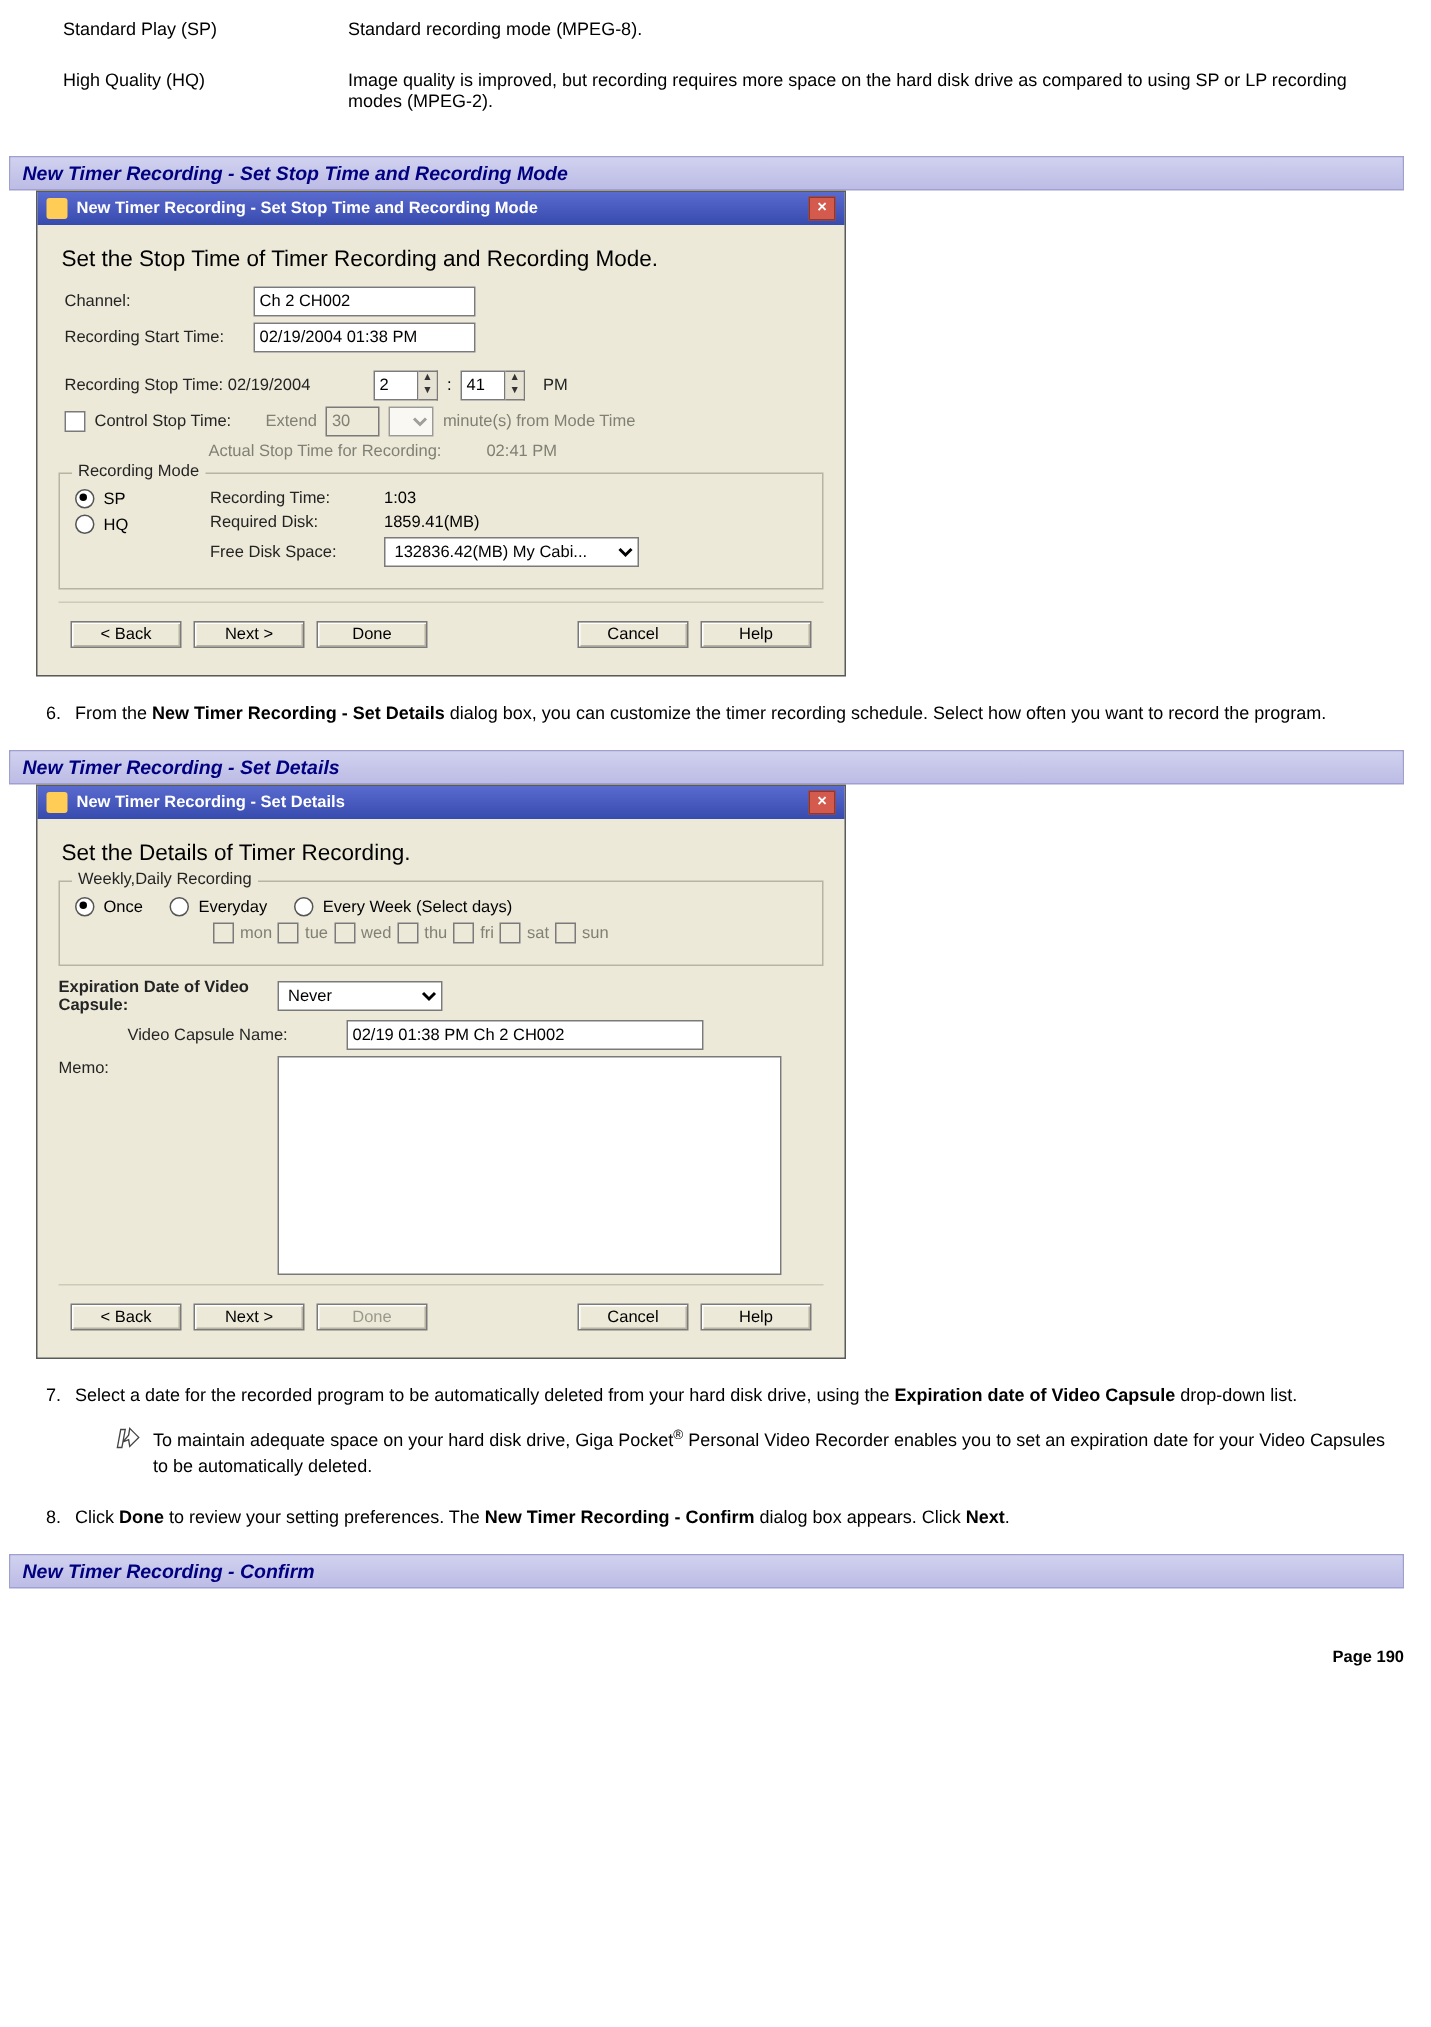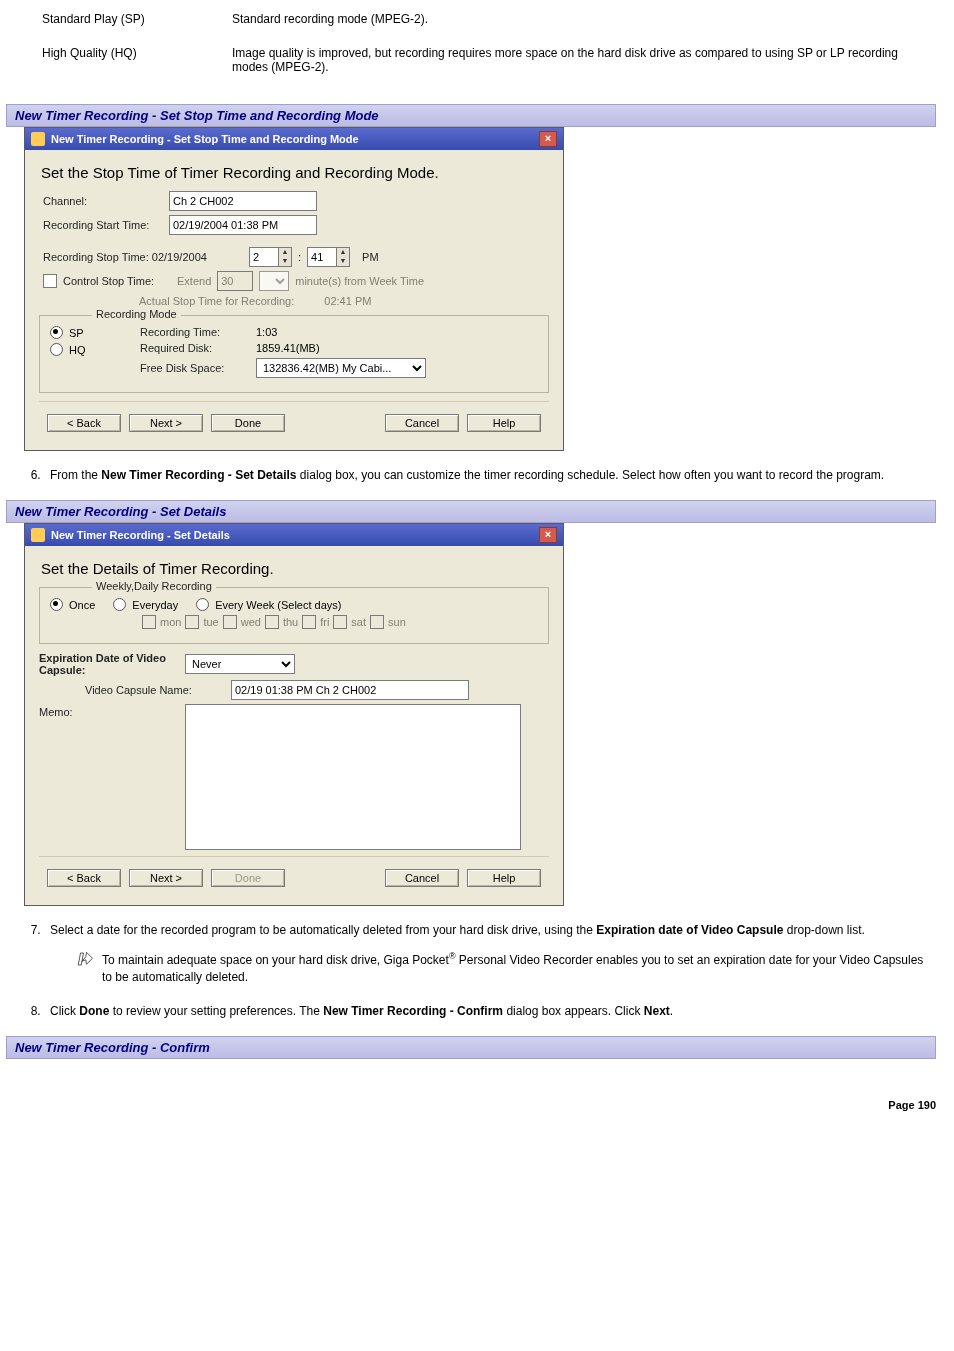--- a/index.html
+++ b/index.html
@@ -84,21 +84,20 @@
     position: relative;
   }
   .fieldset > .legend {
     position: absolute;
     top: -8px;
     left: 8px;
     background: #ece9d8;
     padding: 0 4px;
     font-size: 11px;
     color: #242424;
-    margin-left: 44px;
   }
 
   .row {
     display: flex;
     align-items: center;
     gap: 6px;
     margin: 4px 0;
     font-size: 11px;
   }
   .label { color: #242424; }
@@ -206,21 +205,21 @@
   b { font-weight: bold; }
 </style>
 </head>
 <body>
 
 <div class="page">
 
   <div class="indent-1">
     <div class="def-row">
       <div class="def-term">Standard Play (SP)</div>
-      <div class="def-body">Standard recording mode (MPEG-2).</div>
+      <div class="def-body">Standard recording mode (MPEG-8).</div>
     </div>
     <div class="def-row def-row-wide">
       <div class="def-term">High Quality (HQ)</div>
       <div class="def-body">Image quality is improved, but recording requires more space on the hard disk drive as compared to using SP or LP recording modes (MPEG-2).</div>
     </div>
   </div>
 
   <div class="section-bar">New Timer Recording - Set Stop Time and Recording Mode</div>
 
   <div class="figure-box">
@@ -261,21 +260,21 @@
             </span>
             <span class="label" style="margin-left:6px;">PM</span>
           </div>
 
           <div class="row">
             <span class="win-checkbox"></span>
             <span class="label" style="width:108px;">Control Stop Time:</span>
             <span class="disabled-text">Extend</span>
             <input class="win-input" disabled="" style="width: 28px;" value="30">
             <select class="win-select" disabled="" style="width:30px;"></select>
-            <span class="disabled-text">minute(s) from Week Time</span>
+            <span class="disabled-text">minute(s) from Mode Time</span>
           </div>
           <div class="row">
             <span style="width:90px;"></span>
             <span class="disabled-text">Actual Stop Time for Recording:</span>
             <span class="disabled-text" style="margin-left:24px;">02:41 PM</span>
           </div>
         </div>
 
         <div class="fieldset" style="display:flex;gap:20px;">
           <span class="legend">Recording Mode</span>

